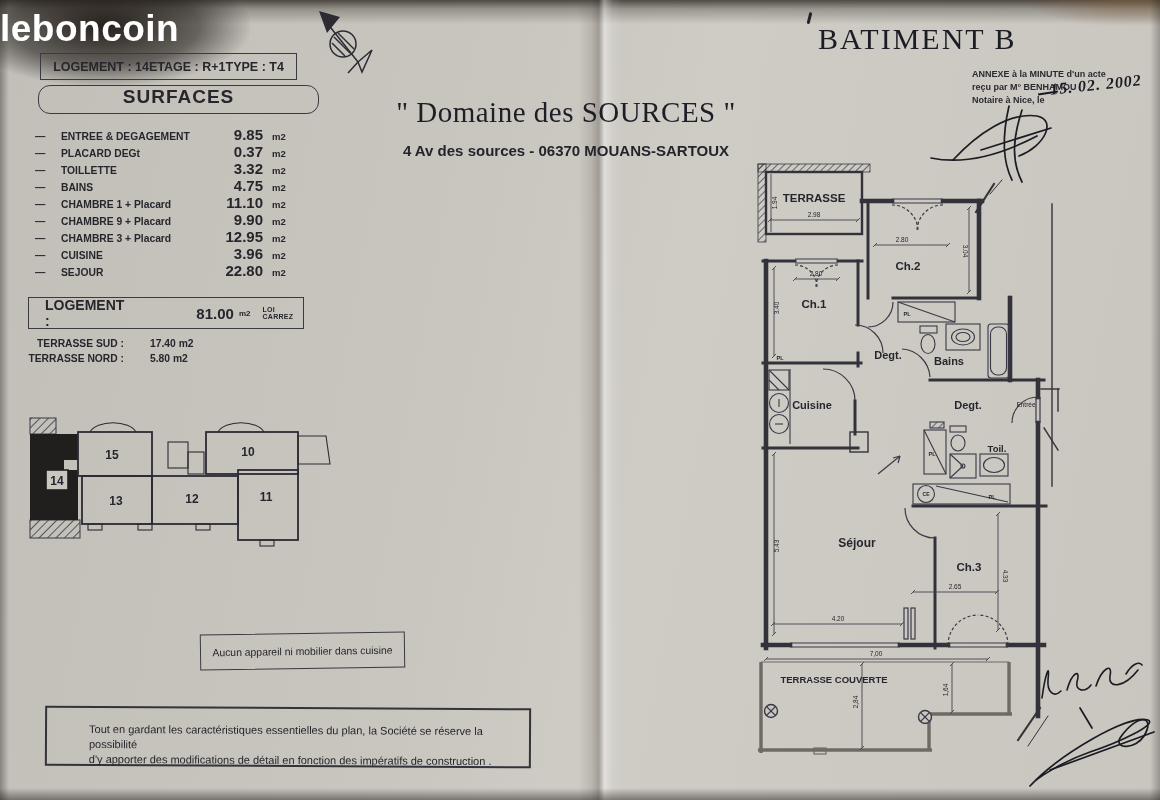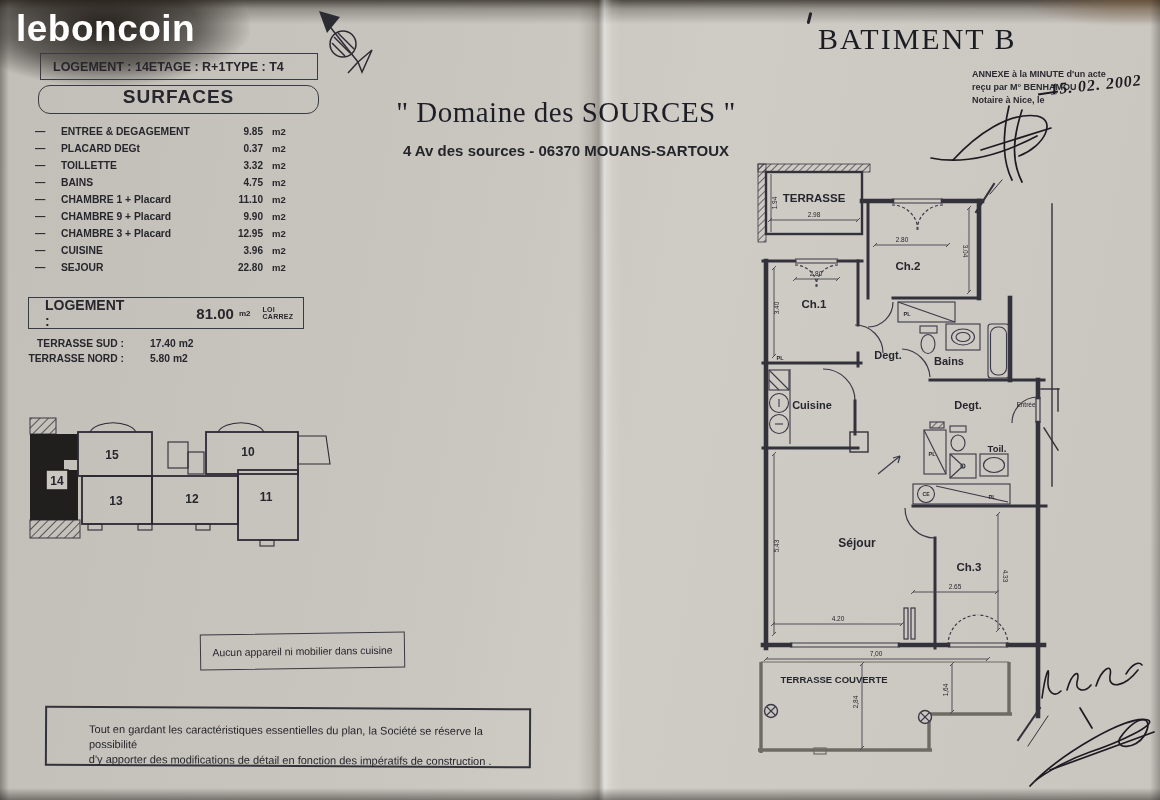--- a/index.html
+++ b/index.html
@@ -14,32 +14,32 @@
     background:radial-gradient(ellipse at 80% 0%,rgba(126,94,58,.55),rgba(126,94,58,0) 75%);pointer-events:none;}
   .fold{position:absolute;left:578px;top:0;width:44px;height:100%;
     background:linear-gradient(90deg,rgba(0,0,0,0) 0%,rgba(84,74,64,.16) 30%,rgba(56,48,42,.30) 47%,rgba(255,255,255,.38) 60%,rgba(255,255,255,.10) 78%,rgba(0,0,0,0) 100%);pointer-events:none;}
   .edge-bottom{position:absolute;left:0;bottom:0;width:100%;height:12px;
     background:linear-gradient(0deg,rgba(20,16,12,.45),rgba(20,16,12,0));pointer-events:none;}
   .edge-left{position:absolute;left:0;top:0;width:9px;height:100%;
     background:linear-gradient(90deg,rgba(20,16,12,.35),rgba(20,16,12,0));pointer-events:none;}
   .edge-right{position:absolute;right:0;top:0;width:10px;height:100%;
     background:linear-gradient(270deg,rgba(20,16,12,.28),rgba(20,16,12,0));pointer-events:none;}
 
-  .logo{position:absolute;left:16px;top:8px;font-size:37px;font-weight:700;color:#ffffff;letter-spacing:.5px;}
+  .logo{position:absolute;left:0;top:8px;font-size:37px;font-weight:700;color:#ffffff;letter-spacing:.5px;}
 
   .box{border:1.6px solid #3a3a42;}
-  .hdrbox{position:absolute;left:40px;top:53px;width:278px;height:27px;display:flex;align-items:center;
-    justify-content:flex-start;padding:8px 12px;box-sizing:border-box;font-size:12.5px;font-weight:700;}
+  .hdrbox{position:absolute;left:40px;top:53px;width:257px;height:27px;display:flex;align-items:center;
+    justify-content:center;padding:8px 12px;box-sizing:border-box;font-size:12.5px;font-weight:700;}
   .surfbox{position:absolute;left:38px;top:85px;width:279px;height:27px;display:flex;align-items:flex-start;justify-content:center;
     font-size:19px;font-weight:700;letter-spacing:1px;border-radius:12px;}
 
   .surf-list{position:absolute;left:35px;top:126px;width:260px;font-size:10.3px;font-weight:700;}
   .surf-row{display:grid;grid-template-columns:26px 158px 44px 30px;align-items:baseline;height:17px;}
   .surf-row .dash{color:#2c2c33;}
-  .surf-row .val{text-align:right;font-size:10px;}
+  .surf-row .val{text-align:right;font-size:15px;}
   .surf-row .unit{padding-left:9px;font-size:9.5px;}
 
   .totbox{position:absolute;left:28px;top:297px;width:276px;height:32px;display:flex;align-items:center;box-sizing:border-box;padding:0 10px 0 16px;}
   .totbox .lab{font-size:14px;font-weight:700;}
   .totbox .val{font-size:15px;font-weight:700;margin-left:72px;}
   .totbox .unit{font-size:8px;font-weight:700;margin-left:5px;}
   .totbox .loi{font-size:7px;font-weight:700;margin-left:12px;letter-spacing:.3px;}
 
   .terr{position:absolute;left:28px;top:336px;width:190px;font-size:10.3px;font-weight:700;line-height:15px;}
   .terr .row{display:flex;}

